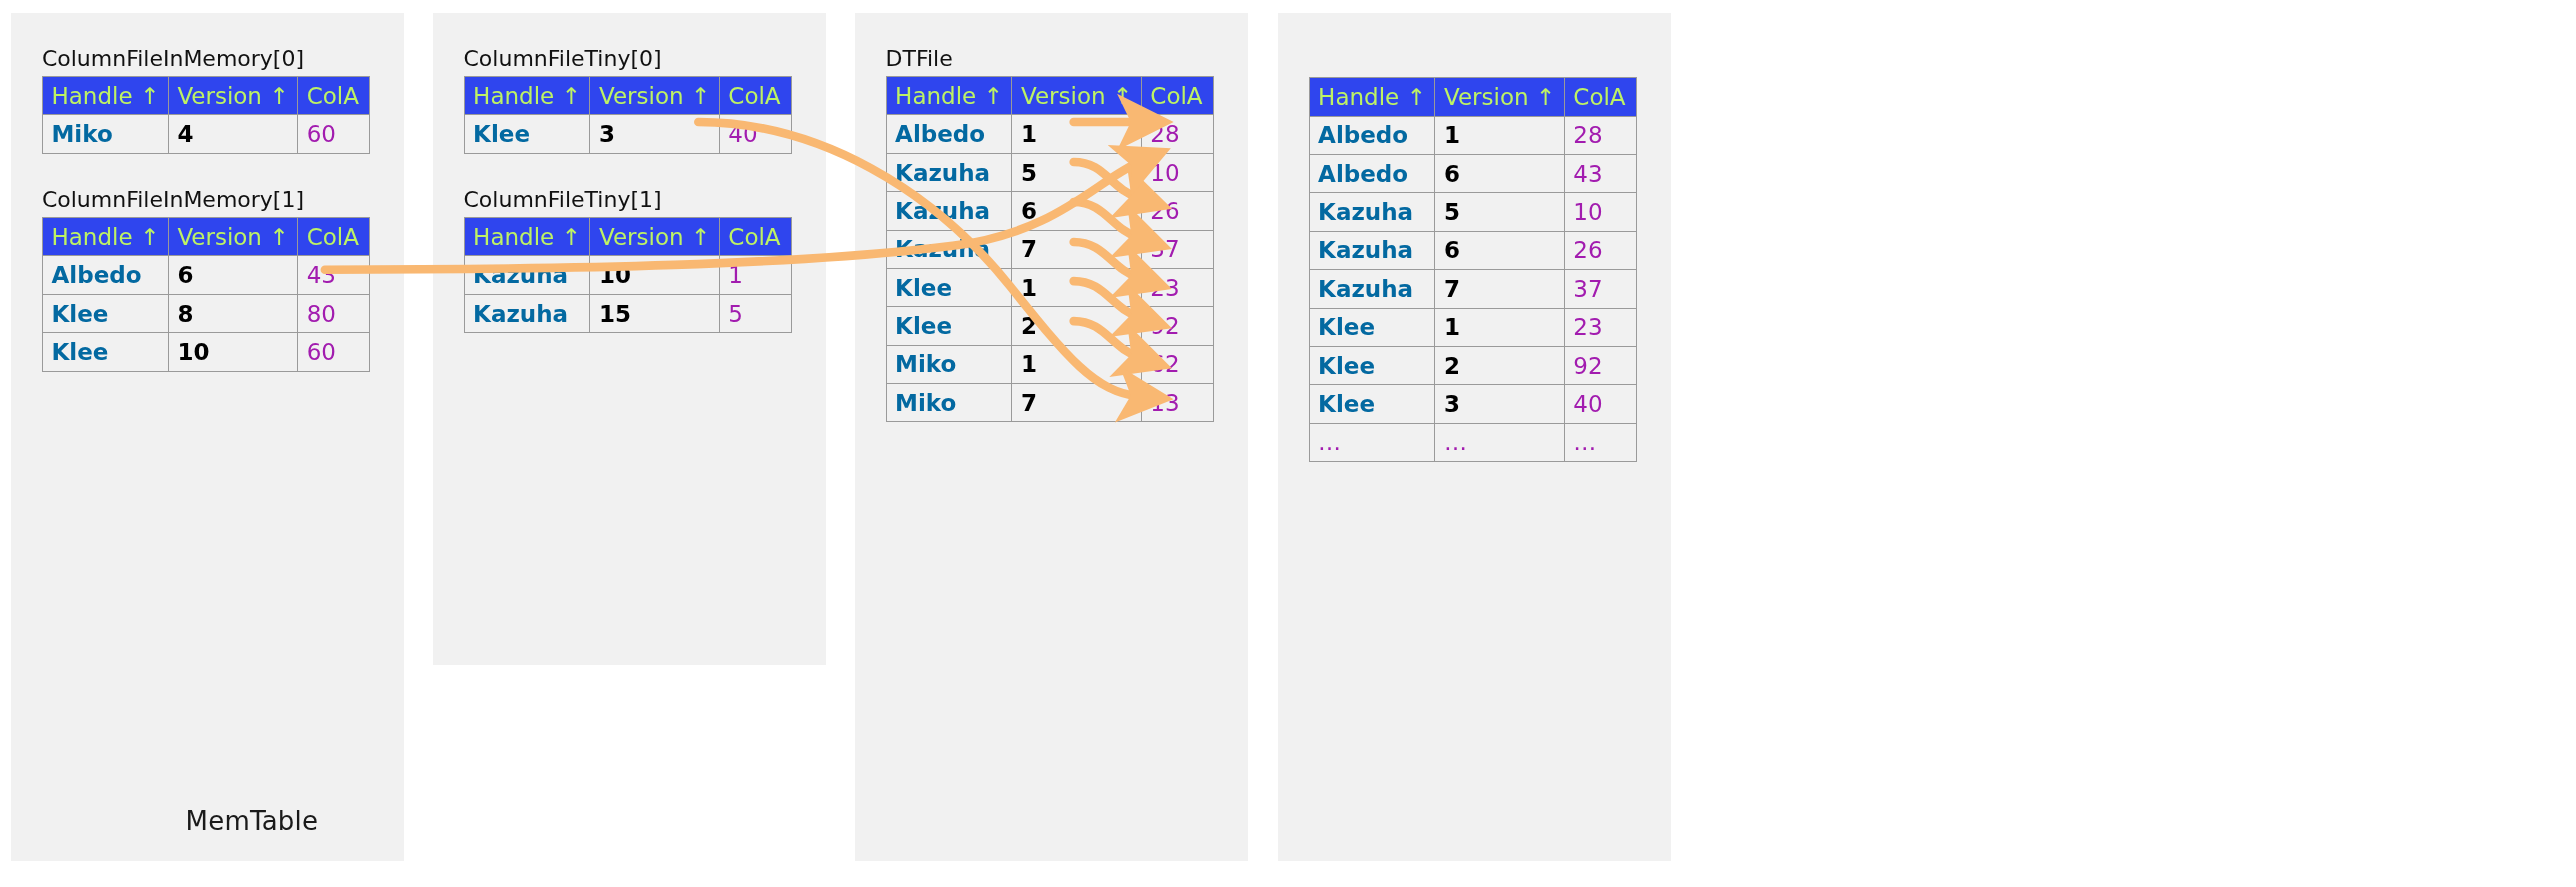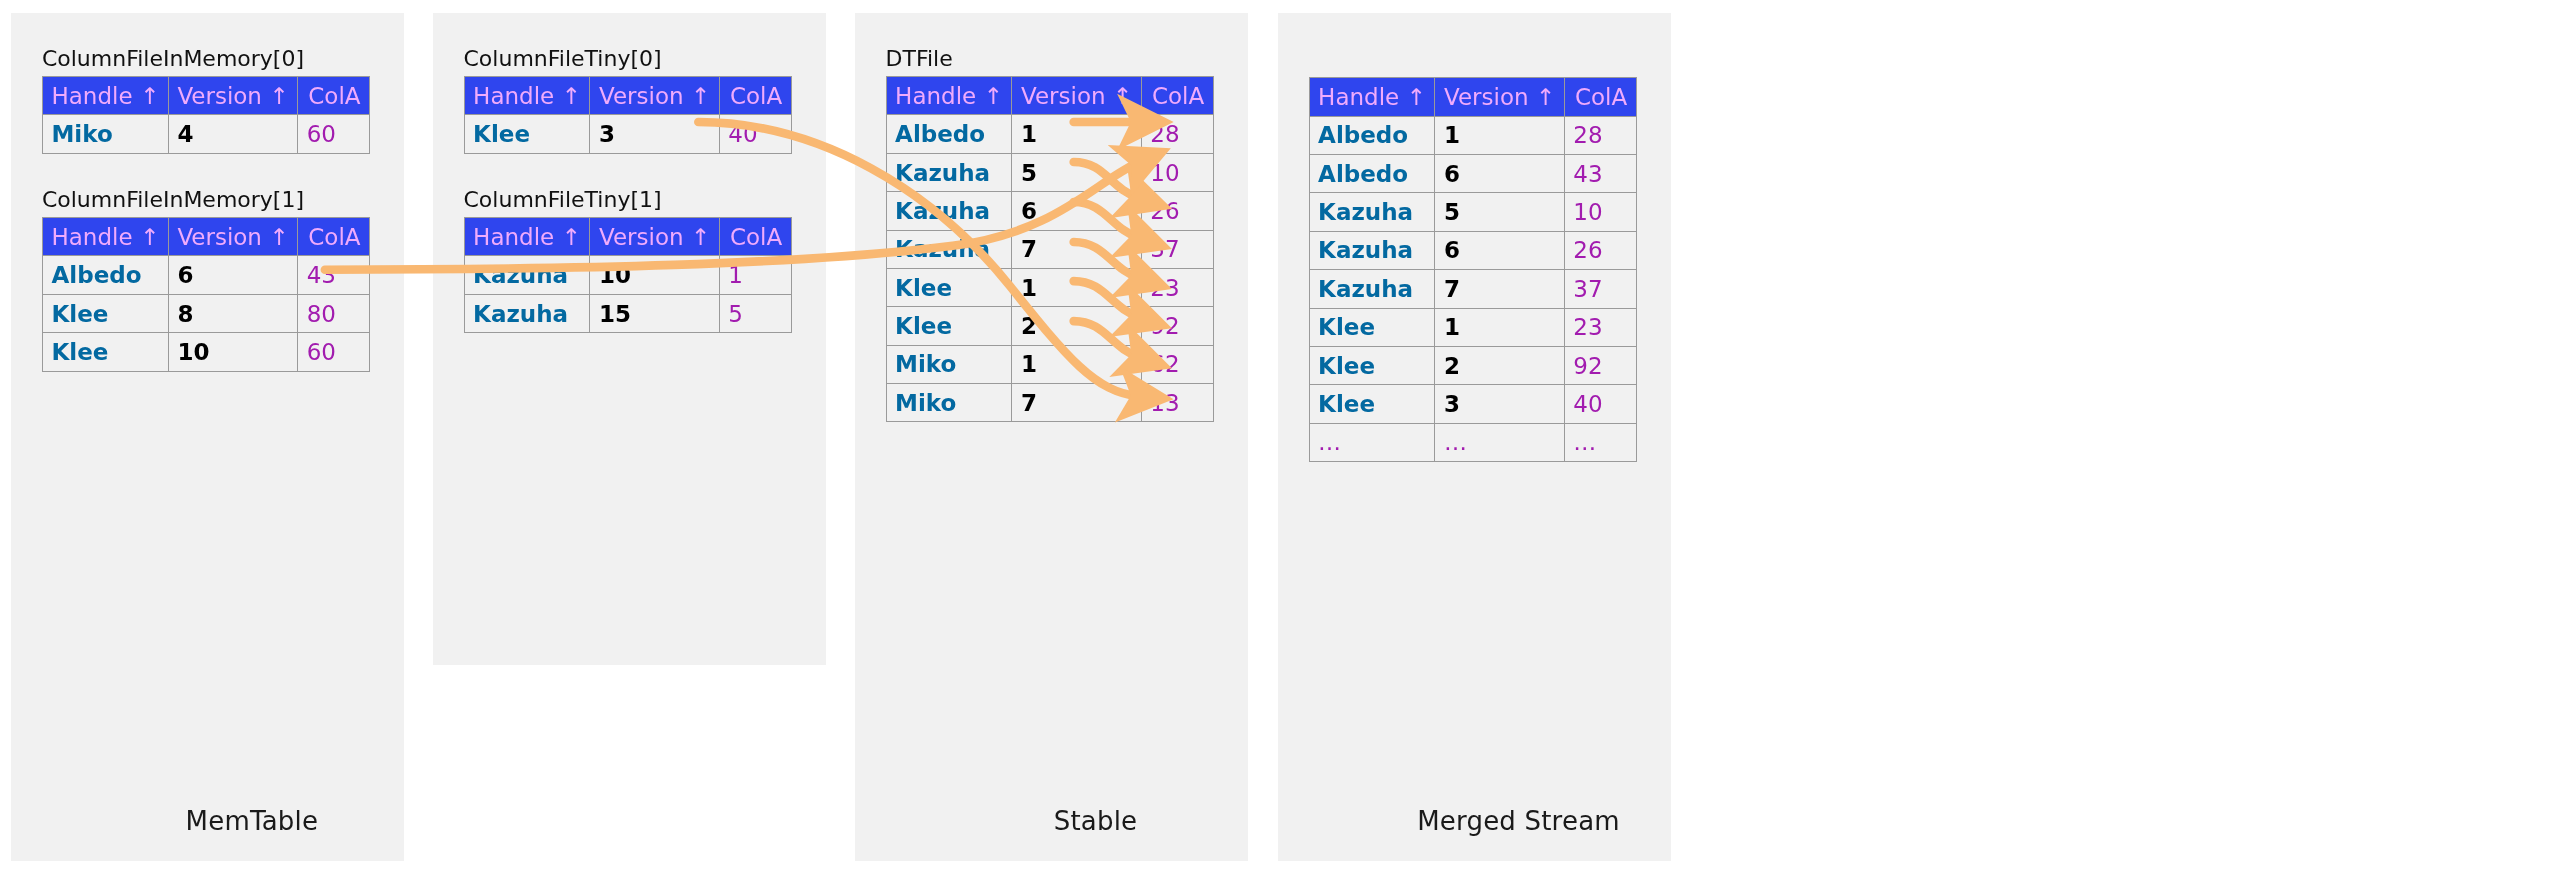--- a/index.html
+++ b/index.html
@@ -27,21 +27,21 @@
       border:1px solid #9a9a9a;
       font-size:23px;
       padding:5.7px 8.6px;
       height:28px;
       box-sizing:border-box;
       white-space:nowrap;
       overflow:hidden;
       background:#f1f1f1;
   }
   table.grid th{
-      background:#2f45ee;color:#f0abfc;font-weight:400;text-align:right;
+      background:#2f45ee;color:#bef264;font-weight:400;text-align:left;
       border-color:#9a9a9a;
   }
   table.grid td.handle{font-weight:bold;color:#0369a1;}
   table.grid td.version{font-weight:bold;color:#000;}
   table.grid td.cola{font-weight:400;color:#a21caf;}
 
   
   .c-handle{width:108px;}
   .c-version{width:117px;}
   .c-cola{width:72px;}
@@ -205,21 +205,20 @@
           </tr>
           <tr>
             <td class="handle">Miko</td>
             <td class="version">7</td>
             <td class="cola">13</td>
           </tr>
         </tbody>
       </table>
     </div>
 
-    <div class="panel-label">Stable</div>
   </div>
 
   <div class="panel" id="panel-merged">
     <div class="tbl-wrap" style="left:30.5px;top:52px;">
       <table class="grid">
         <thead>
             <tr>
           <th class="c-handle">Handle ↑</th>
           <th class="c-version">Version ↑</th>
           <th class="c-cola">ColA</th>
@@ -268,21 +267,20 @@
           </tr>
           <tr>
             <td class="cola">…</td>
             <td class="cola">…</td>
             <td class="cola">…</td>
           </tr>
         </tbody>
       </table>
     </div>
 
-    <div class="panel-label">Merged Stream</div>
   </div>
 
   <svg id="arrows" viewBox="0 0 2704 932">
     <defs>
       <marker id="ah" markerWidth="7" markerHeight="7" refX="2.6" refY="3.5" orient="auto" markerUnits="strokeWidth">
         <path d="M0,0.2 L6.6,3.5 L0,6.8 L1.6,3.5 Z" fill="#f9b872"></path>
       </marker>
     </defs>
     <g fill="none" stroke="#f9b872" stroke-width="9" stroke-linecap="round" marker-end="url(#ah)">
 

